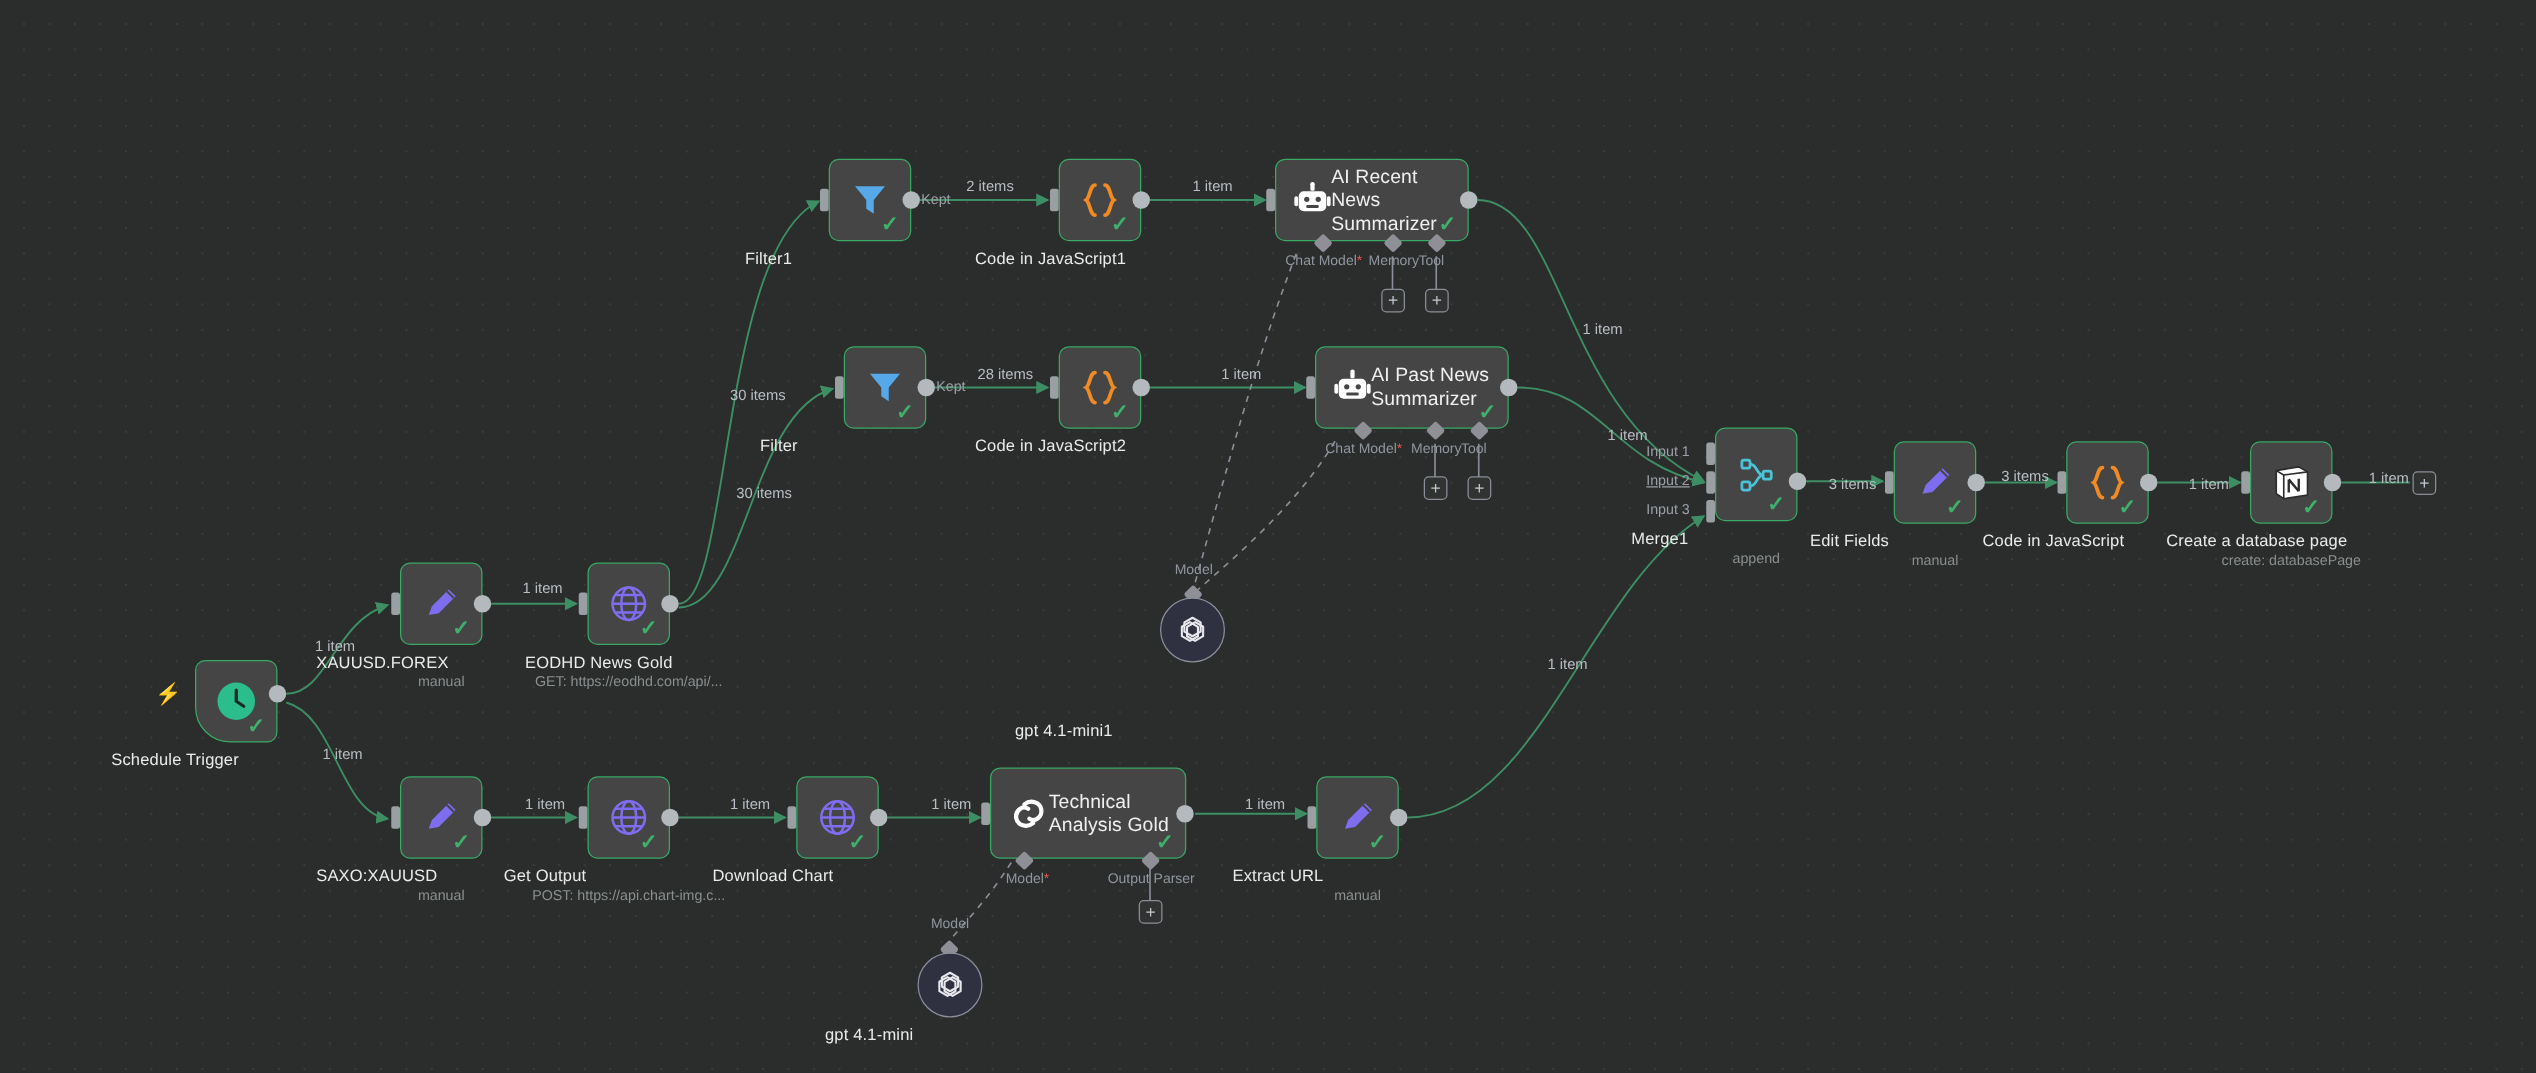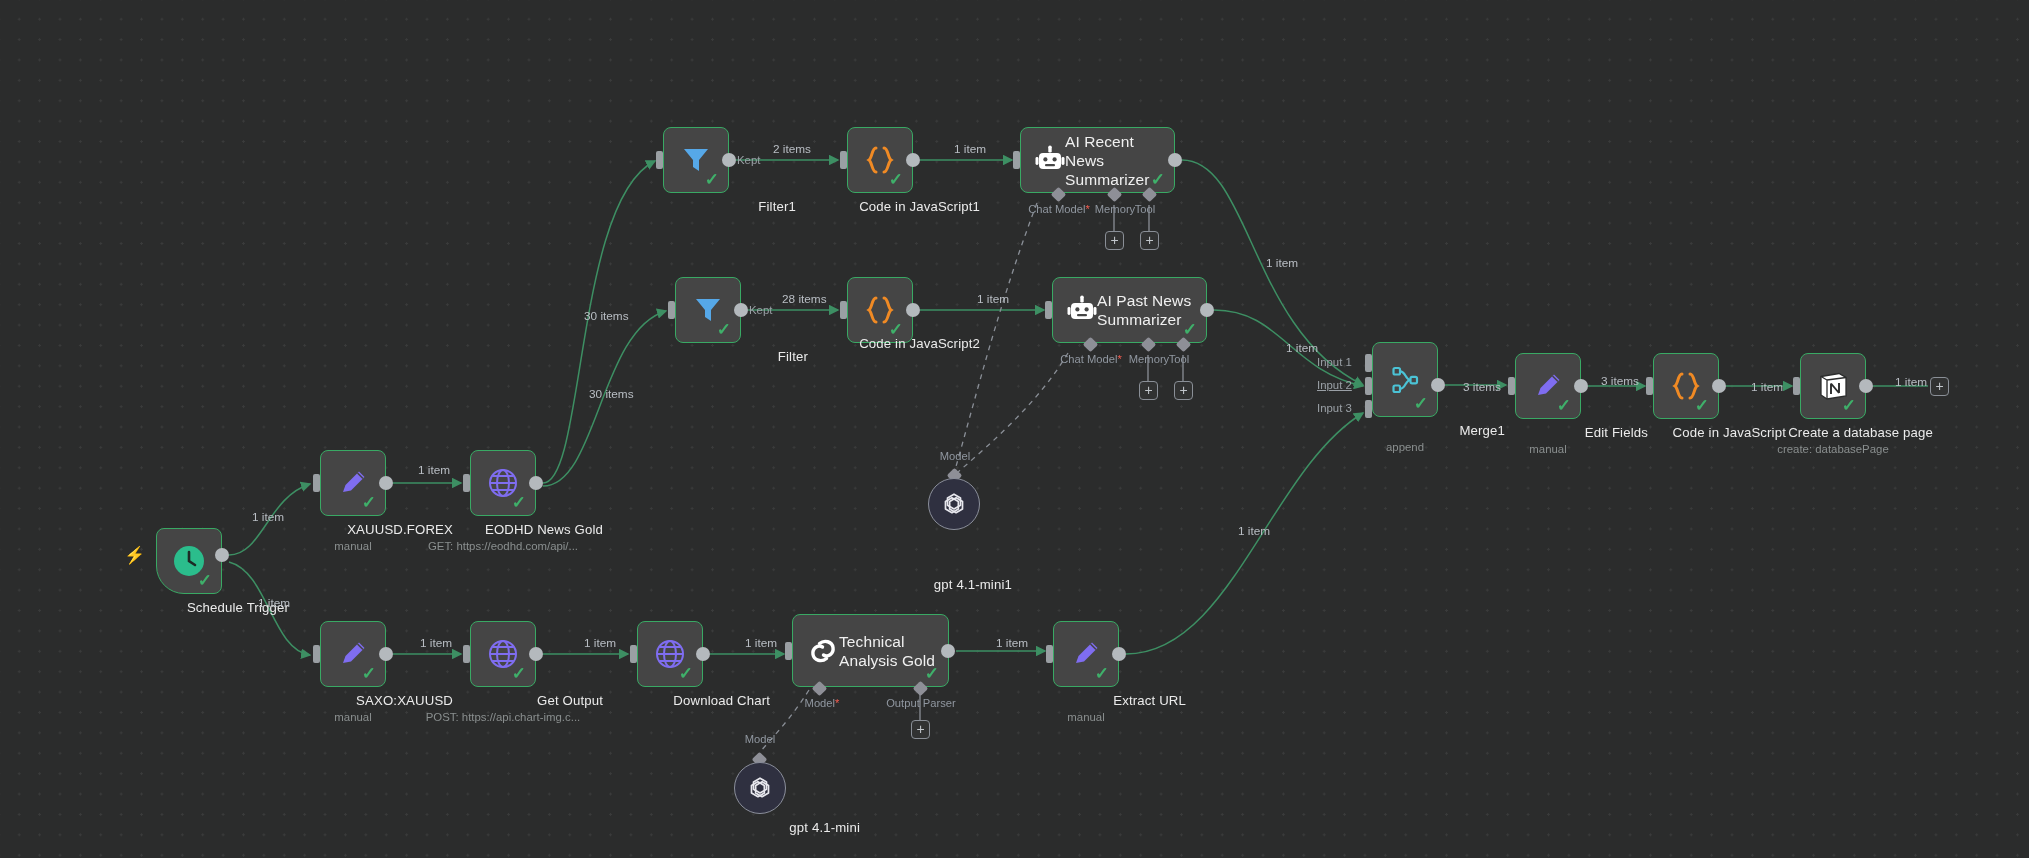--- a/index.html
+++ b/index.html
@@ -43,21 +43,21 @@
   .tick {
     position: absolute;
     right: 9px; bottom: 4px;
     color: #3fb06a;
     font-size: 17px;
     line-height: 1;
     font-weight: 600;
   }
   .caption {
     position: absolute;
-    text-align: right;
+    text-align: left;
     color: #ebebeb;
     font-size: 13.2px;
     white-space: nowrap;
     letter-spacing: .15px;
   }
   .subcaption {
     position: absolute;
     text-align: center;
     color: #8a8f8f;
     font-size: 11.4px;
@@ -249,21 +249,21 @@
     <span class="node-icon">
       <svg width="34" height="34" viewBox="0 0 34 34" fill="none" stroke="#7f6df0" stroke-width="2">
           <circle cx="17" cy="17" r="13"></circle>
           <ellipse cx="17" cy="17" rx="6" ry="13"></ellipse>
           <path d="M4 17 h26 M6.3 10 h21.4 M6.3 24 h21.4"></path>
         </svg>
     </span>
     <span class="tick">✓</span>
   </div>
   <div class="out-port" style="left:529px;top:476px;"></div>
-  <div class="caption" style="left:403px;top:522px;width:200px;">EODHD News Gold</div>
+  <div class="caption" style="left:420px;top:522px;width:200px;">EODHD News Gold</div>
   <div class="subcaption" style="left:393px;top:540px;width:220px;">GET: https://eodhd.com/api/...</div>
 
   <div class="in-port" style="left:656px;top:151px;"></div>
   <div class="node" style="left:663px;top:127px;width:66px;height:66px;">
     <span class="node-icon">
       <svg width="32" height="32" viewBox="0 0 32 32">
           <path d="M4 5 H28 L19 16 V27 L13 23 V16 Z" fill="#56a8e8"></path>
         </svg>
     </span>
     <span class="tick">✓</span>
@@ -330,21 +330,21 @@
   <div class="node" style="left:847px;top:277px;width:66px;height:66px;">
     <span class="node-icon">
       <svg width="38" height="38" viewBox="0 0 38 38" fill="none" stroke="#f08a24" stroke-width="3" stroke-linecap="round">
           <path d="M15 7 C11 7 11 17 8 19 C11 21 11 31 15 31"></path>
           <path d="M23 7 C27 7 27 17 30 19 C27 21 27 31 23 31"></path>
         </svg>
     </span>
     <span class="tick">✓</span>
   </div>
   <div class="out-port" style="left:906px;top:303px;"></div>
-  <div class="caption" style="left:780px;top:336px;width:200px;">Code in JavaScript2</div>
+  <div class="caption" style="left:780px;top:349px;width:200px;">Code in JavaScript2</div>
 
   <div class="in-port" style="left:1045px;top:301px;"></div>
   <div class="node wide" style="left:1052px;top:277px;width:155px;height:66px;">
     <span class="node-icon">
       <svg width="30" height="30" viewBox="0 0 30 30" fill="#ffffff">
           <rect x="4" y="8" width="22" height="16" rx="4"></rect>
           <rect x="13.3" y="2.5" width="3.4" height="5" rx="1.2"></rect>
           <circle cx="15" cy="2.3" r="1.8"></circle>
           <rect x="0.5" y="12" width="3" height="8" rx="1.4"></rect>
           <rect x="26.5" y="12" width="3" height="8" rx="1.4"></rect>

